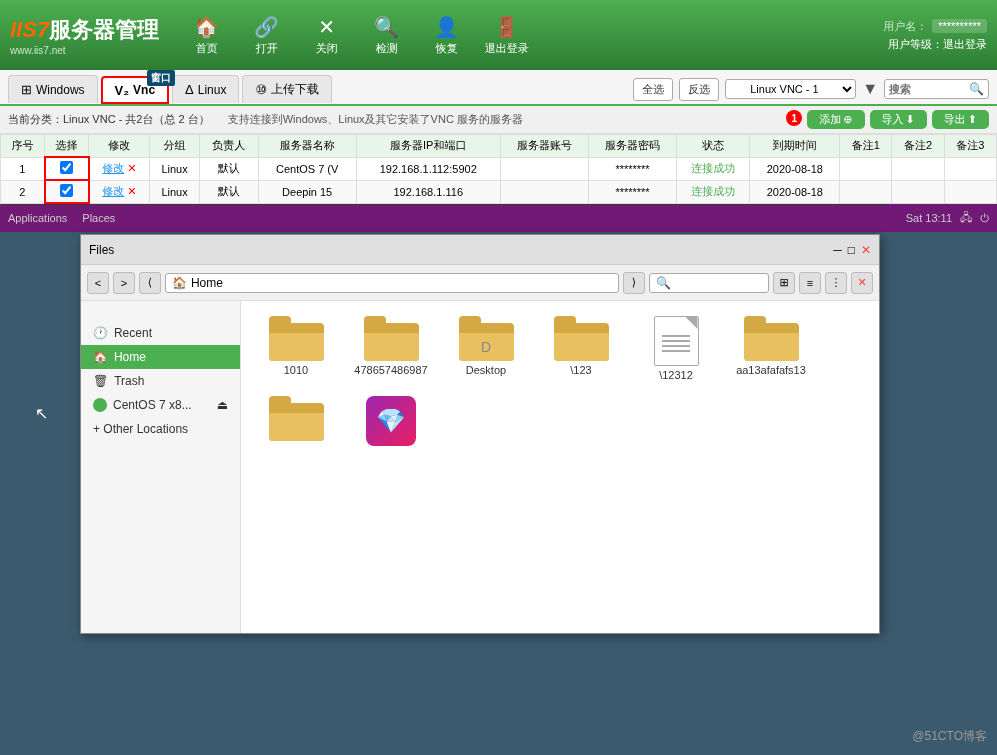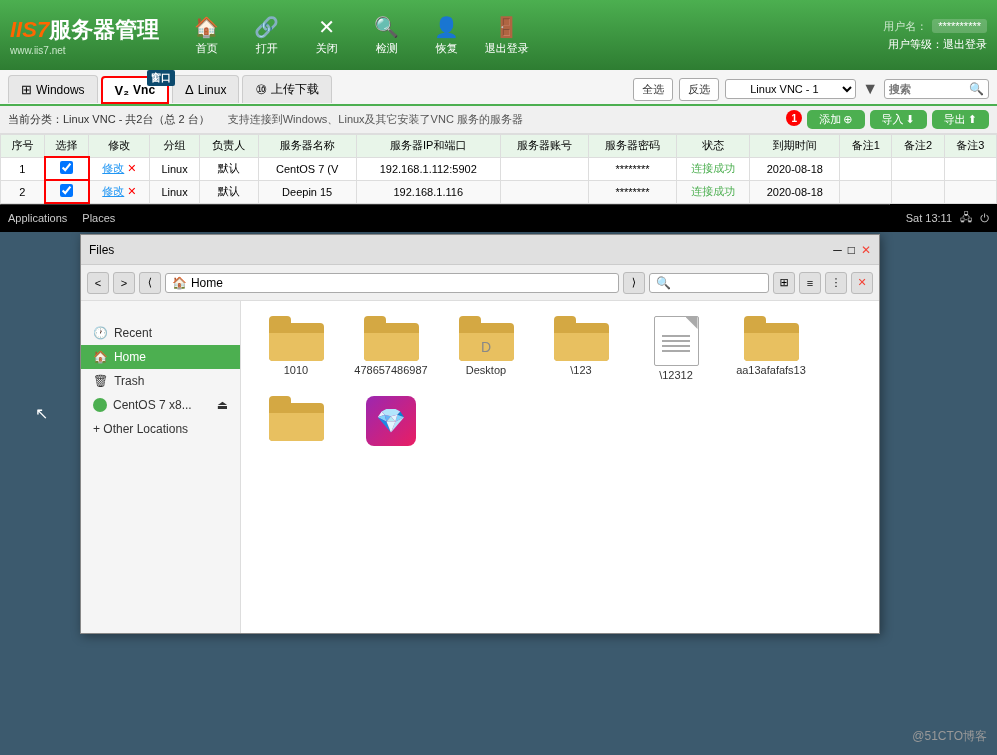--- a/index.html
+++ b/index.html
@@ -203,21 +203,21 @@
       display: flex;
       align-items: center;
       background: #333;
       color: white;
       height: 26px;
       padding: 0 8px;
       font-size: 11px;
       border-bottom: 1px solid #555;
     }
     .vnc-taskbar {
-      background: #000000;
+      background: #701a75;
       height: 28px;
       display: flex;
       align-items: center;
       padding: 0 8px;
       color: #ccc;
       font-size: 11px;
       position: absolute;
       top: 0;
       left: 0;
       right: 0;

